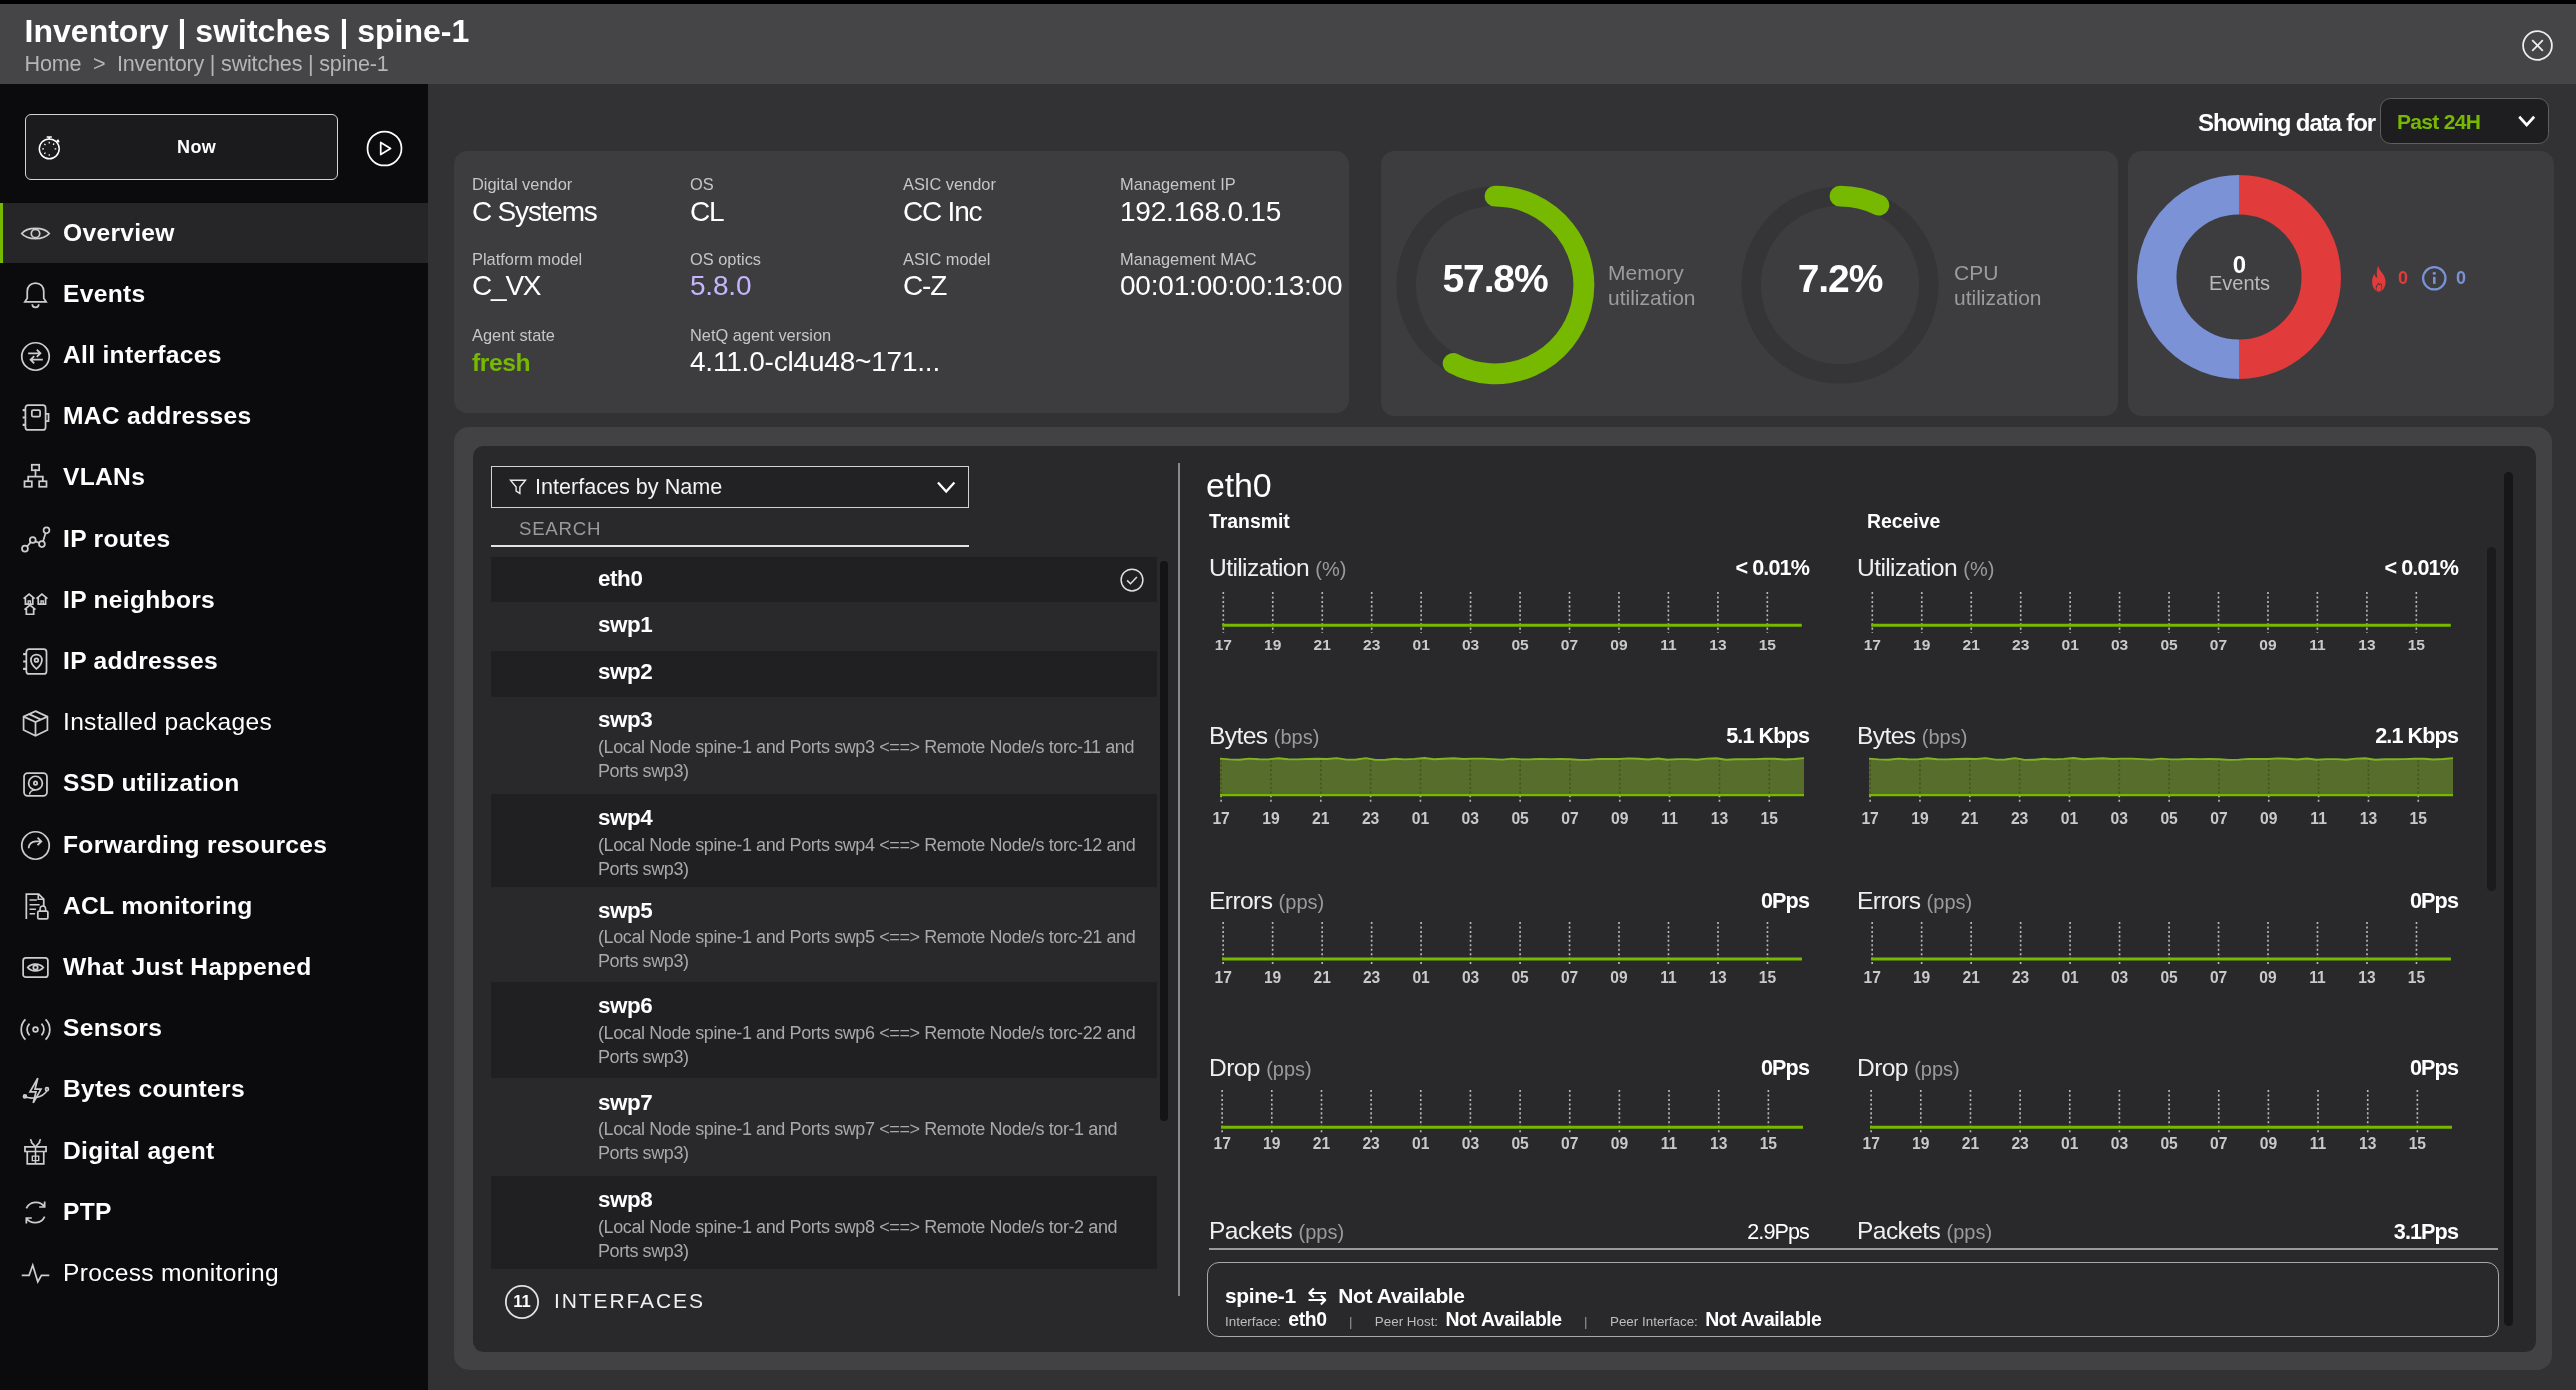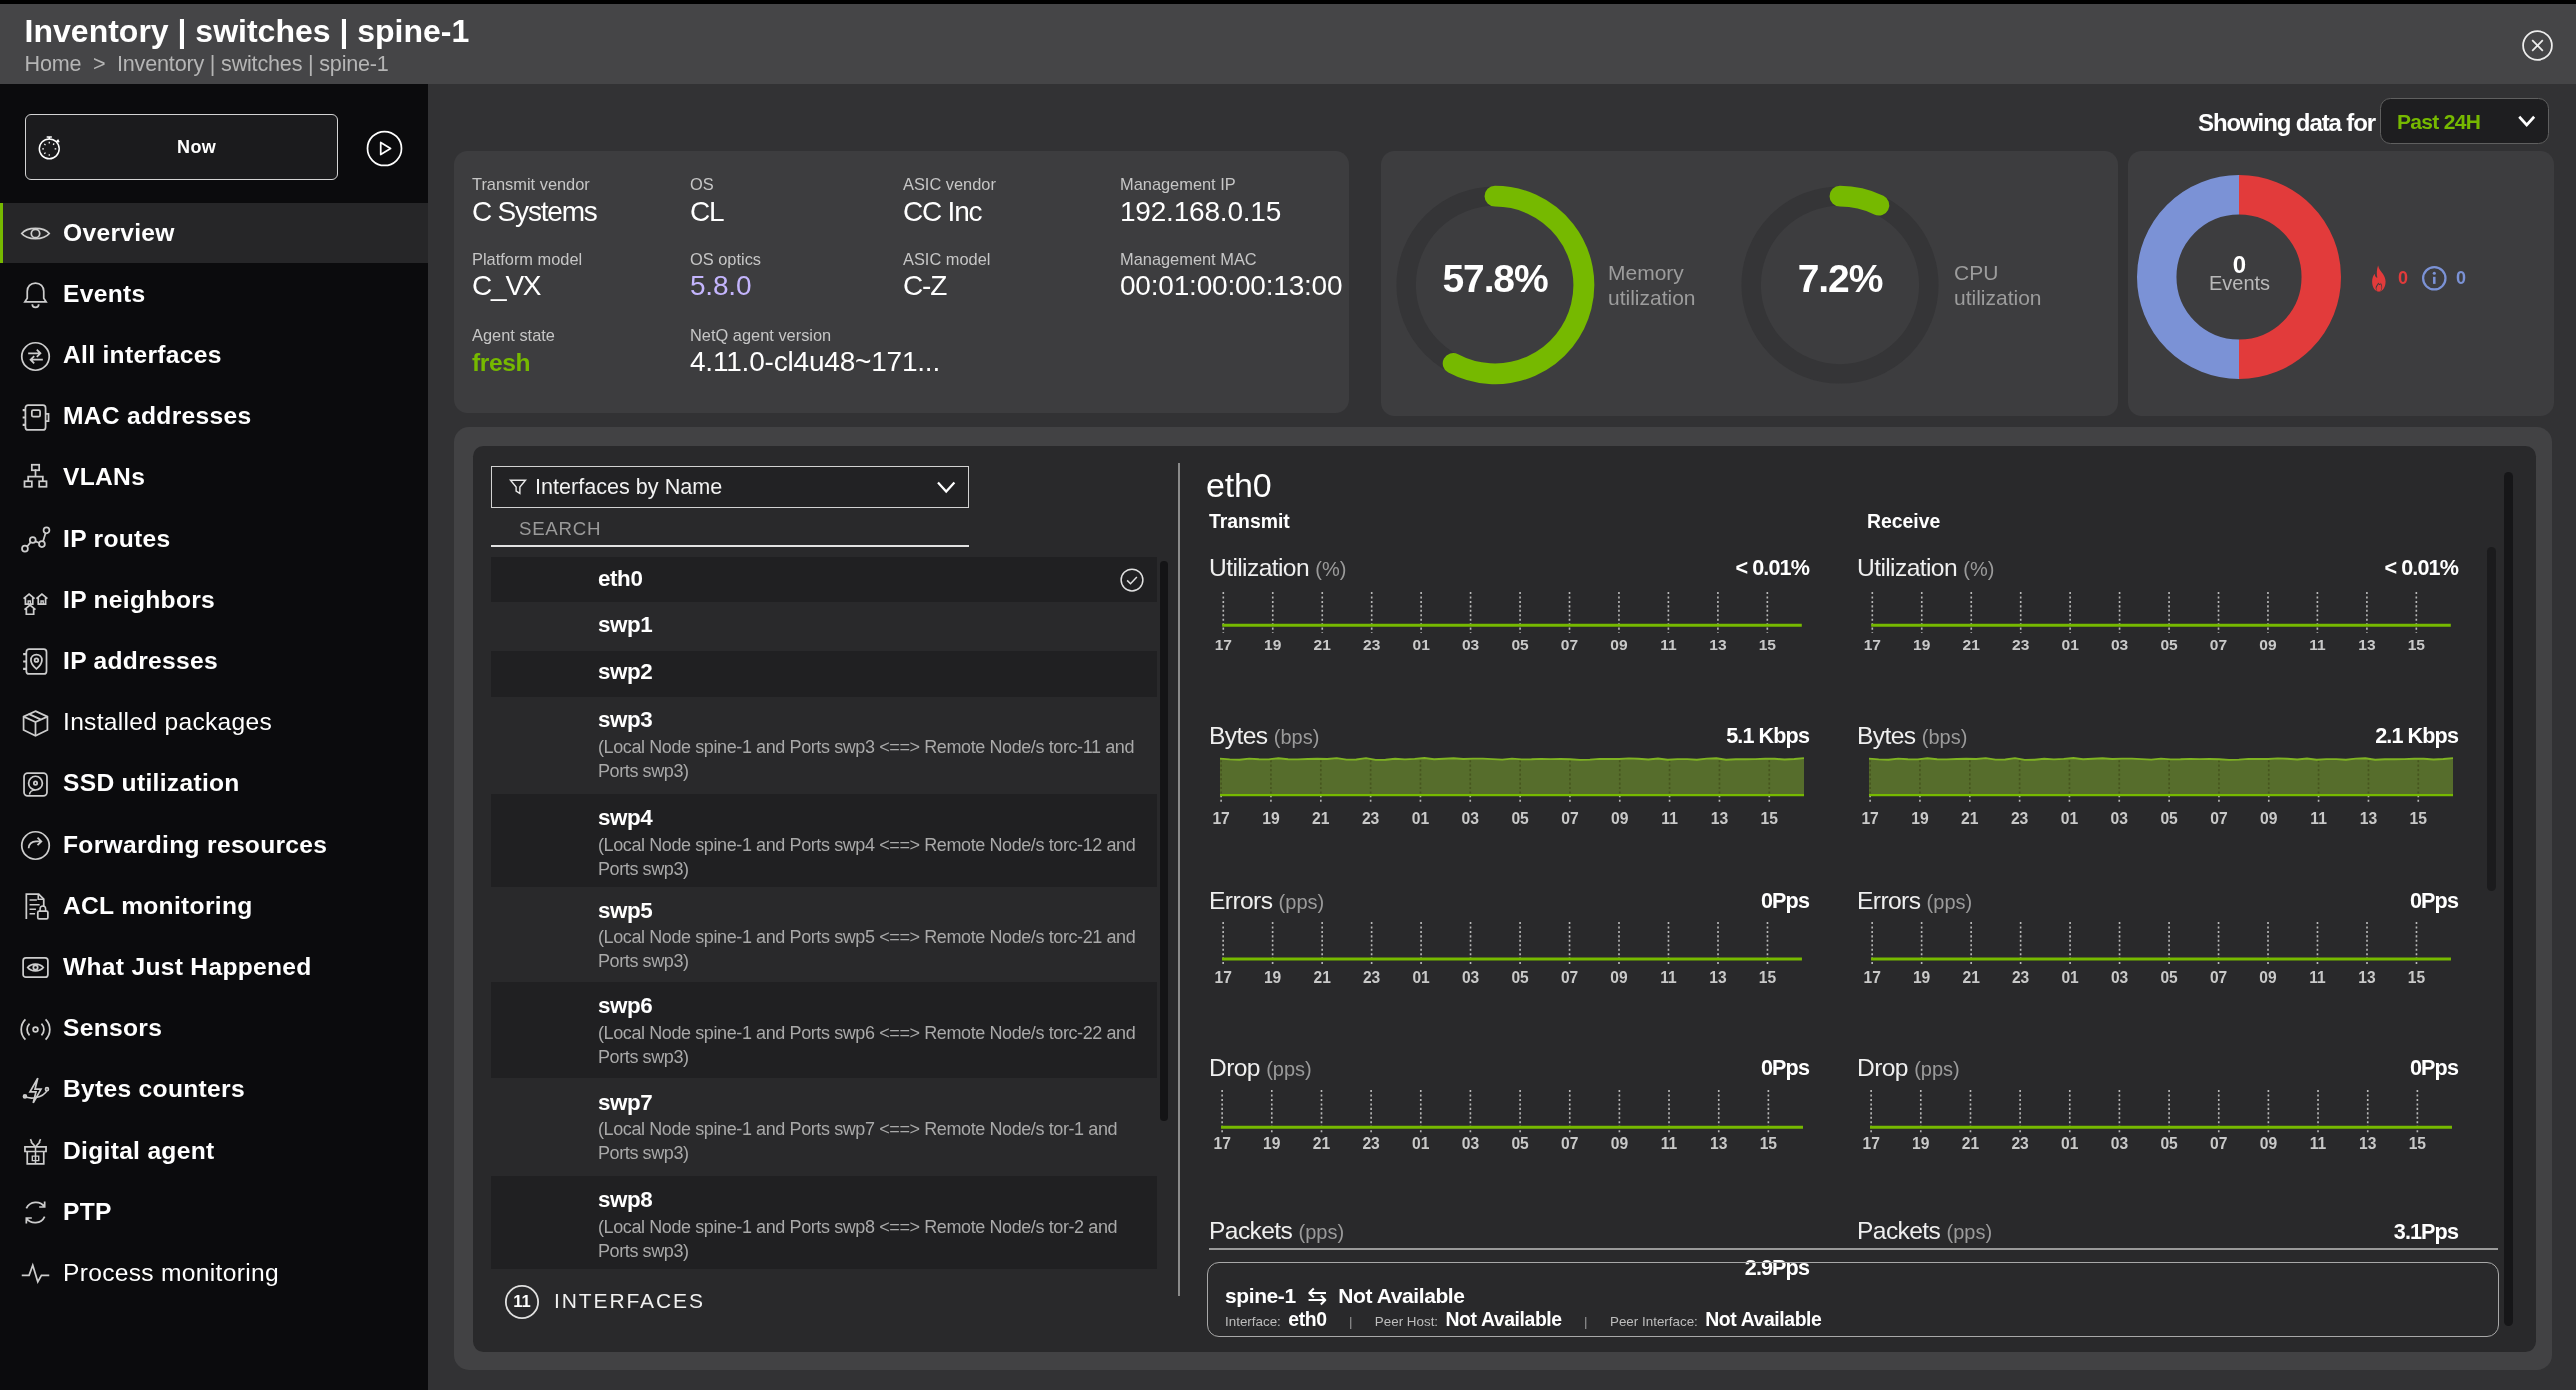--- a/index.html
+++ b/index.html
@@ -141,21 +141,21 @@
     <path d="M3 20 h8 l4-11 5.5 18 4-7 h8.5"></path>
   </svg>
 <div class="abs" style="left:63px;top:1259px;font-size:24.6px;font-weight:400;letter-spacing:0.3px">Process monitoring</div>
 <div class="abs" style="left:2198px;top:109px;font-size:24px;font-weight:700;letter-spacing:-1.1px">Showing data for</div>
 <div class="abs" style="left:2380px;top:98px;width:169px;height:46px;background:#1e1e20;border:1.5px solid #5f5f5f;border-radius:10.4px"></div>
 <div class="abs" style="left:2397px;top:110px;font-size:21px;font-weight:700;letter-spacing:-0.7px;color:#76b900">Past 24H</div>
 <svg class="abs" style="left:2517px;top:113px" width="19.4" height="16.4" viewBox="0 0 26 22" fill="none">
     <path d="M3 5 L13 16 L23 5" stroke="#fff" stroke-width="3.6"></path>
   </svg>
 <div class="card" style="left:454px;top:151px;width:895px;height:262px"></div>
-<div class="abs" style="left:472px;top:175px;font-size:16.4px;color:#c6c6c6">Transmit vendor</div>
+<div class="abs" style="left:472px;top:175px;font-size:16.4px;color:#c6c6c6">Digital vendor</div>
 <div class="abs" style="left:472px;top:196px;color:#fff;font-weight:400;font-size:28px;letter-spacing:-1.2px">C Systems</div>
 <div class="abs" style="left:690px;top:175px;font-size:16.4px;color:#c6c6c6">OS</div>
 <div class="abs" style="left:690px;top:196px;color:#fff;font-weight:400;font-size:28px;letter-spacing:-1.2px">CL</div>
 <div class="abs" style="left:903px;top:175px;font-size:16.4px;color:#c6c6c6">ASIC vendor</div>
 <div class="abs" style="left:903px;top:196px;color:#fff;font-weight:400;font-size:28px;letter-spacing:-1.2px">CC Inc</div>
 <div class="abs" style="left:1120px;top:175px;font-size:16.4px;color:#c6c6c6">Management IP</div>
 <div class="abs" style="left:1120px;top:196px;color:#fff;font-weight:400;font-size:28px;letter-spacing:-0.2px">192.168.0.15</div>
 <div class="abs" style="left:472px;top:250px;font-size:16.4px;color:#c6c6c6">Platform model</div>
 <div class="abs" style="left:472px;top:270px;color:#fff;font-weight:400;font-size:28px;letter-spacing:-1.2px">C_VX</div>
 <div class="abs" style="left:690px;top:250px;font-size:16.4px;color:#c6c6c6">OS optics</div>
@@ -516,21 +516,21 @@
       <text x="335.1" y="79" text-anchor="middle" font-size="21" font-weight="700" fill="#c9c9c9" font-family="Liberation Sans">03</text>
       <text x="401.9" y="79" text-anchor="middle" font-size="21" font-weight="700" fill="#c9c9c9" font-family="Liberation Sans">05</text>
       <text x="468.6" y="79" text-anchor="middle" font-size="21" font-weight="700" fill="#c9c9c9" font-family="Liberation Sans">07</text>
       <text x="535.3" y="79" text-anchor="middle" font-size="21" font-weight="700" fill="#c9c9c9" font-family="Liberation Sans">09</text>
       <text x="602.0" y="79" text-anchor="middle" font-size="21" font-weight="700" fill="#c9c9c9" font-family="Liberation Sans">11</text>
       <text x="668.8" y="79" text-anchor="middle" font-size="21" font-weight="700" fill="#c9c9c9" font-family="Liberation Sans">13</text>
       <text x="735.5" y="79" text-anchor="middle" font-size="21" font-weight="700" fill="#c9c9c9" font-family="Liberation Sans">15</text>
     </svg>
   </div>
 <div class="abs" style="left:1209px;top:1217px;font-size:24.6px;letter-spacing:-0.6px;color:#efefef">Packets <span style="font-size:20px;letter-spacing:0;color:#9a9a9a">(pps)</span></div>
-<div class="abs" style="left:1436px;top:1255px;width:373px;text-align:right;font-size:21.6px;font-weight:700;letter-spacing:-0.9px">2.9Pps</div>
+<div class="abs" style="left:1436px;top:1219px;width:373px;text-align:right;font-size:21.6px;font-weight:400;letter-spacing:-0.9px">2.9Pps</div>
 <div class="abs" style="left:1857px;top:1217px;font-size:24.6px;letter-spacing:-0.6px;color:#efefef">Packets <span style="font-size:20px;letter-spacing:0;color:#9a9a9a">(pps)</span></div>
 <div class="abs" style="left:2085px;top:1219px;width:373px;text-align:right;font-size:21.6px;font-weight:700;letter-spacing:-0.9px">3.1Pps</div>
 <div class="abs" style="left:1209px;top:1248px;width:1289px;height:1.5px;background:#9a9a9a"></div>
 <div class="abs" style="left:1207px;top:1262px;width:1292px;height:75px;border:1.5px solid #a8a8a8;border-radius:12px"></div>
 <div class="abs" style="left:1225px;top:1281px;font-size:21px;font-weight:700;letter-spacing:-0.4px">spine-1
 <span style="font-weight:400;font-size:24px;position:relative;top:0.7px;margin:0 6px">⇆</span>
 <span>Not Available</span></div>
 <div class="abs" style="left:1225px;top:1308px;font-size:13.4px;color:#bdbdbd;display:flex;align-items:baseline">Interface:&nbsp;&nbsp;
 <span style="font-size:19.4px;font-weight:700;color:#fff;letter-spacing:-0.4px">eth0</span><span style="margin:0 22.4px;color:#999">|</span>Peer Host:&nbsp;&nbsp;
 <span style="font-size:19.4px;font-weight:700;color:#fff;letter-spacing:-0.4px">Not Available</span><span style="margin:0 22.4px;color:#999">|</span>Peer Interface:&nbsp;&nbsp;

